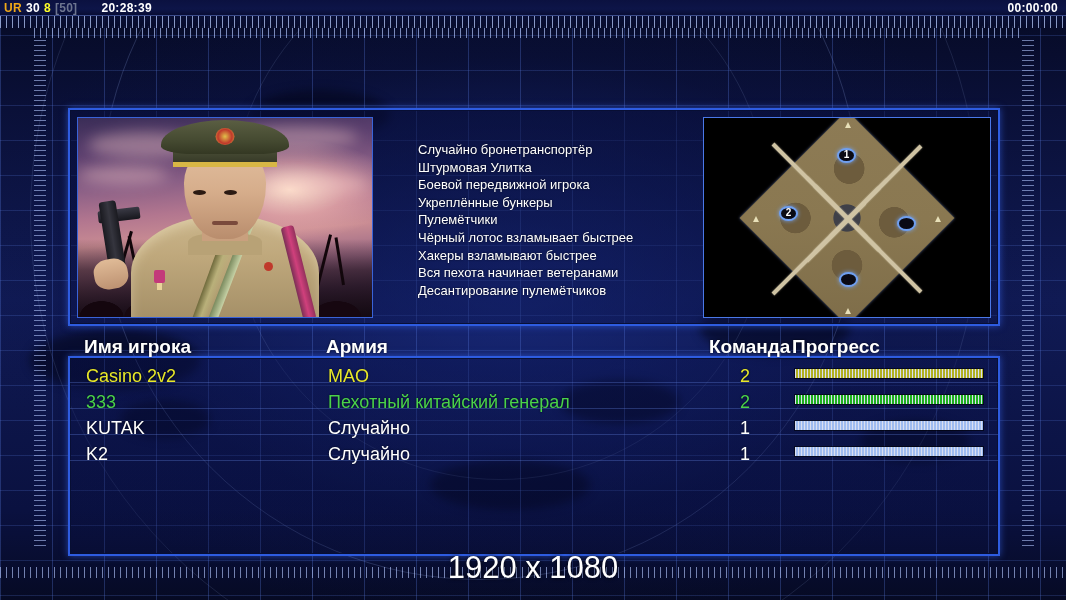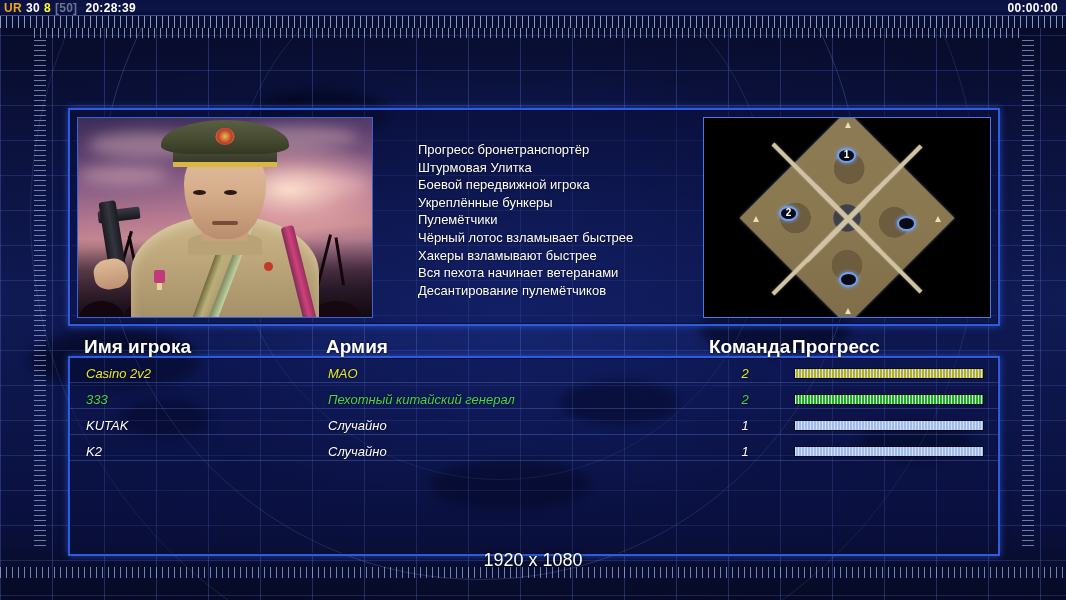--- a/index.html
+++ b/index.html
@@ -71,21 +71,21 @@
   #topbar .tb-left, #topbar .tb-right {
     display: flex; align-items: center; gap: 4px;
     font-size: 12px; font-weight: bold;
     letter-spacing: 0.3px;
     line-height: 1;
   }
   .tb-ur    { color: #f0a818; }
   .tb-num   { color: #ffffff; }
   .tb-yel   { color: #ffff28; }
   .tb-grey  { color: #6d7590; }
-  .tb-clock { color: #ffffff; margin-left: 4px; }
+  .tb-clock { color: #ffffff; margin-left: 20px; }
   .tb-right .tb-clock { margin-left: 0; padding-right: 4px; }
 
   
   #topruler {
     position: absolute;
     top: 16px; left: 0;
     width: 1066px; height: 12px;
     z-index: 38;
     background:
       repeating-linear-gradient(to right,
@@ -452,24 +452,23 @@
     width: 932px;
     z-index: 25;
   }
   .prow {
     position: relative;
     height: 26px;
   }
   .prow .cell {
     position: absolute;
     top: 4px;
-    font-size: 13px;
+    font-size: 18px;
     white-space: nowrap;
     text-shadow: 0 0 2px rgba(0,0,0,0.75);
-    font-style: italic;
   }
   .cell.c-name { left: 16px; }
   .cell.c-army { left: 258px; }
   .cell.c-team { left: 665px; text-align: center; width: 20px; }
 
   .pbar {
     position: absolute;
     left: 724px; top: 6px;
     width: 190px; height: 11px;
     border: 1px solid rgba(0,0,0,0.55);
@@ -478,21 +477,21 @@
     position: absolute;
     inset: 0;
   }
 
   
   #resolution {
     position: absolute;
     left: 0; right: 0;
     top: 550px;
     text-align: center;
-    font-size: 18px;
+    font-size: 31px;
     color: #ffffff;
     text-shadow: 0 0 4px rgba(0,0,0,0.85);
     z-index: 45;
   }
 
   
   #botruler {
     position: absolute;
     left: 0; bottom: 22px;
     width: 1066px; height: 11px;
@@ -574,21 +573,21 @@
       <div class="pr-capband"></div>
       <div class="pr-captop"></div>
       <div class="pr-capgold"></div>
       <div class="pr-capemb"></div>
       <div class="pr-gun2"></div>
       <div class="pr-gun"></div>
       <div class="pr-hand"></div>
     </div>
 
     <div id="abilities">
-        <div class="ab-line">Прогресс бронетранспортёр</div>
+        <div class="ab-line">Случайно бронетранспортёр</div>
         <div class="ab-line">Штурмовая Улитка</div>
         <div class="ab-line">Боевой передвижной игрока</div>
         <div class="ab-line">Укреплённые бункеры</div>
         <div class="ab-line">Пулемётчики</div>
         <div class="ab-line">Чёрный лотос взламывает быстрее</div>
         <div class="ab-line">Хакеры взламывают быстрее</div>
         <div class="ab-line">Вся пехота начинает ветеранами</div>
         <div class="ab-line">Десантирование пулемётчиков</div>
       </div>
 

